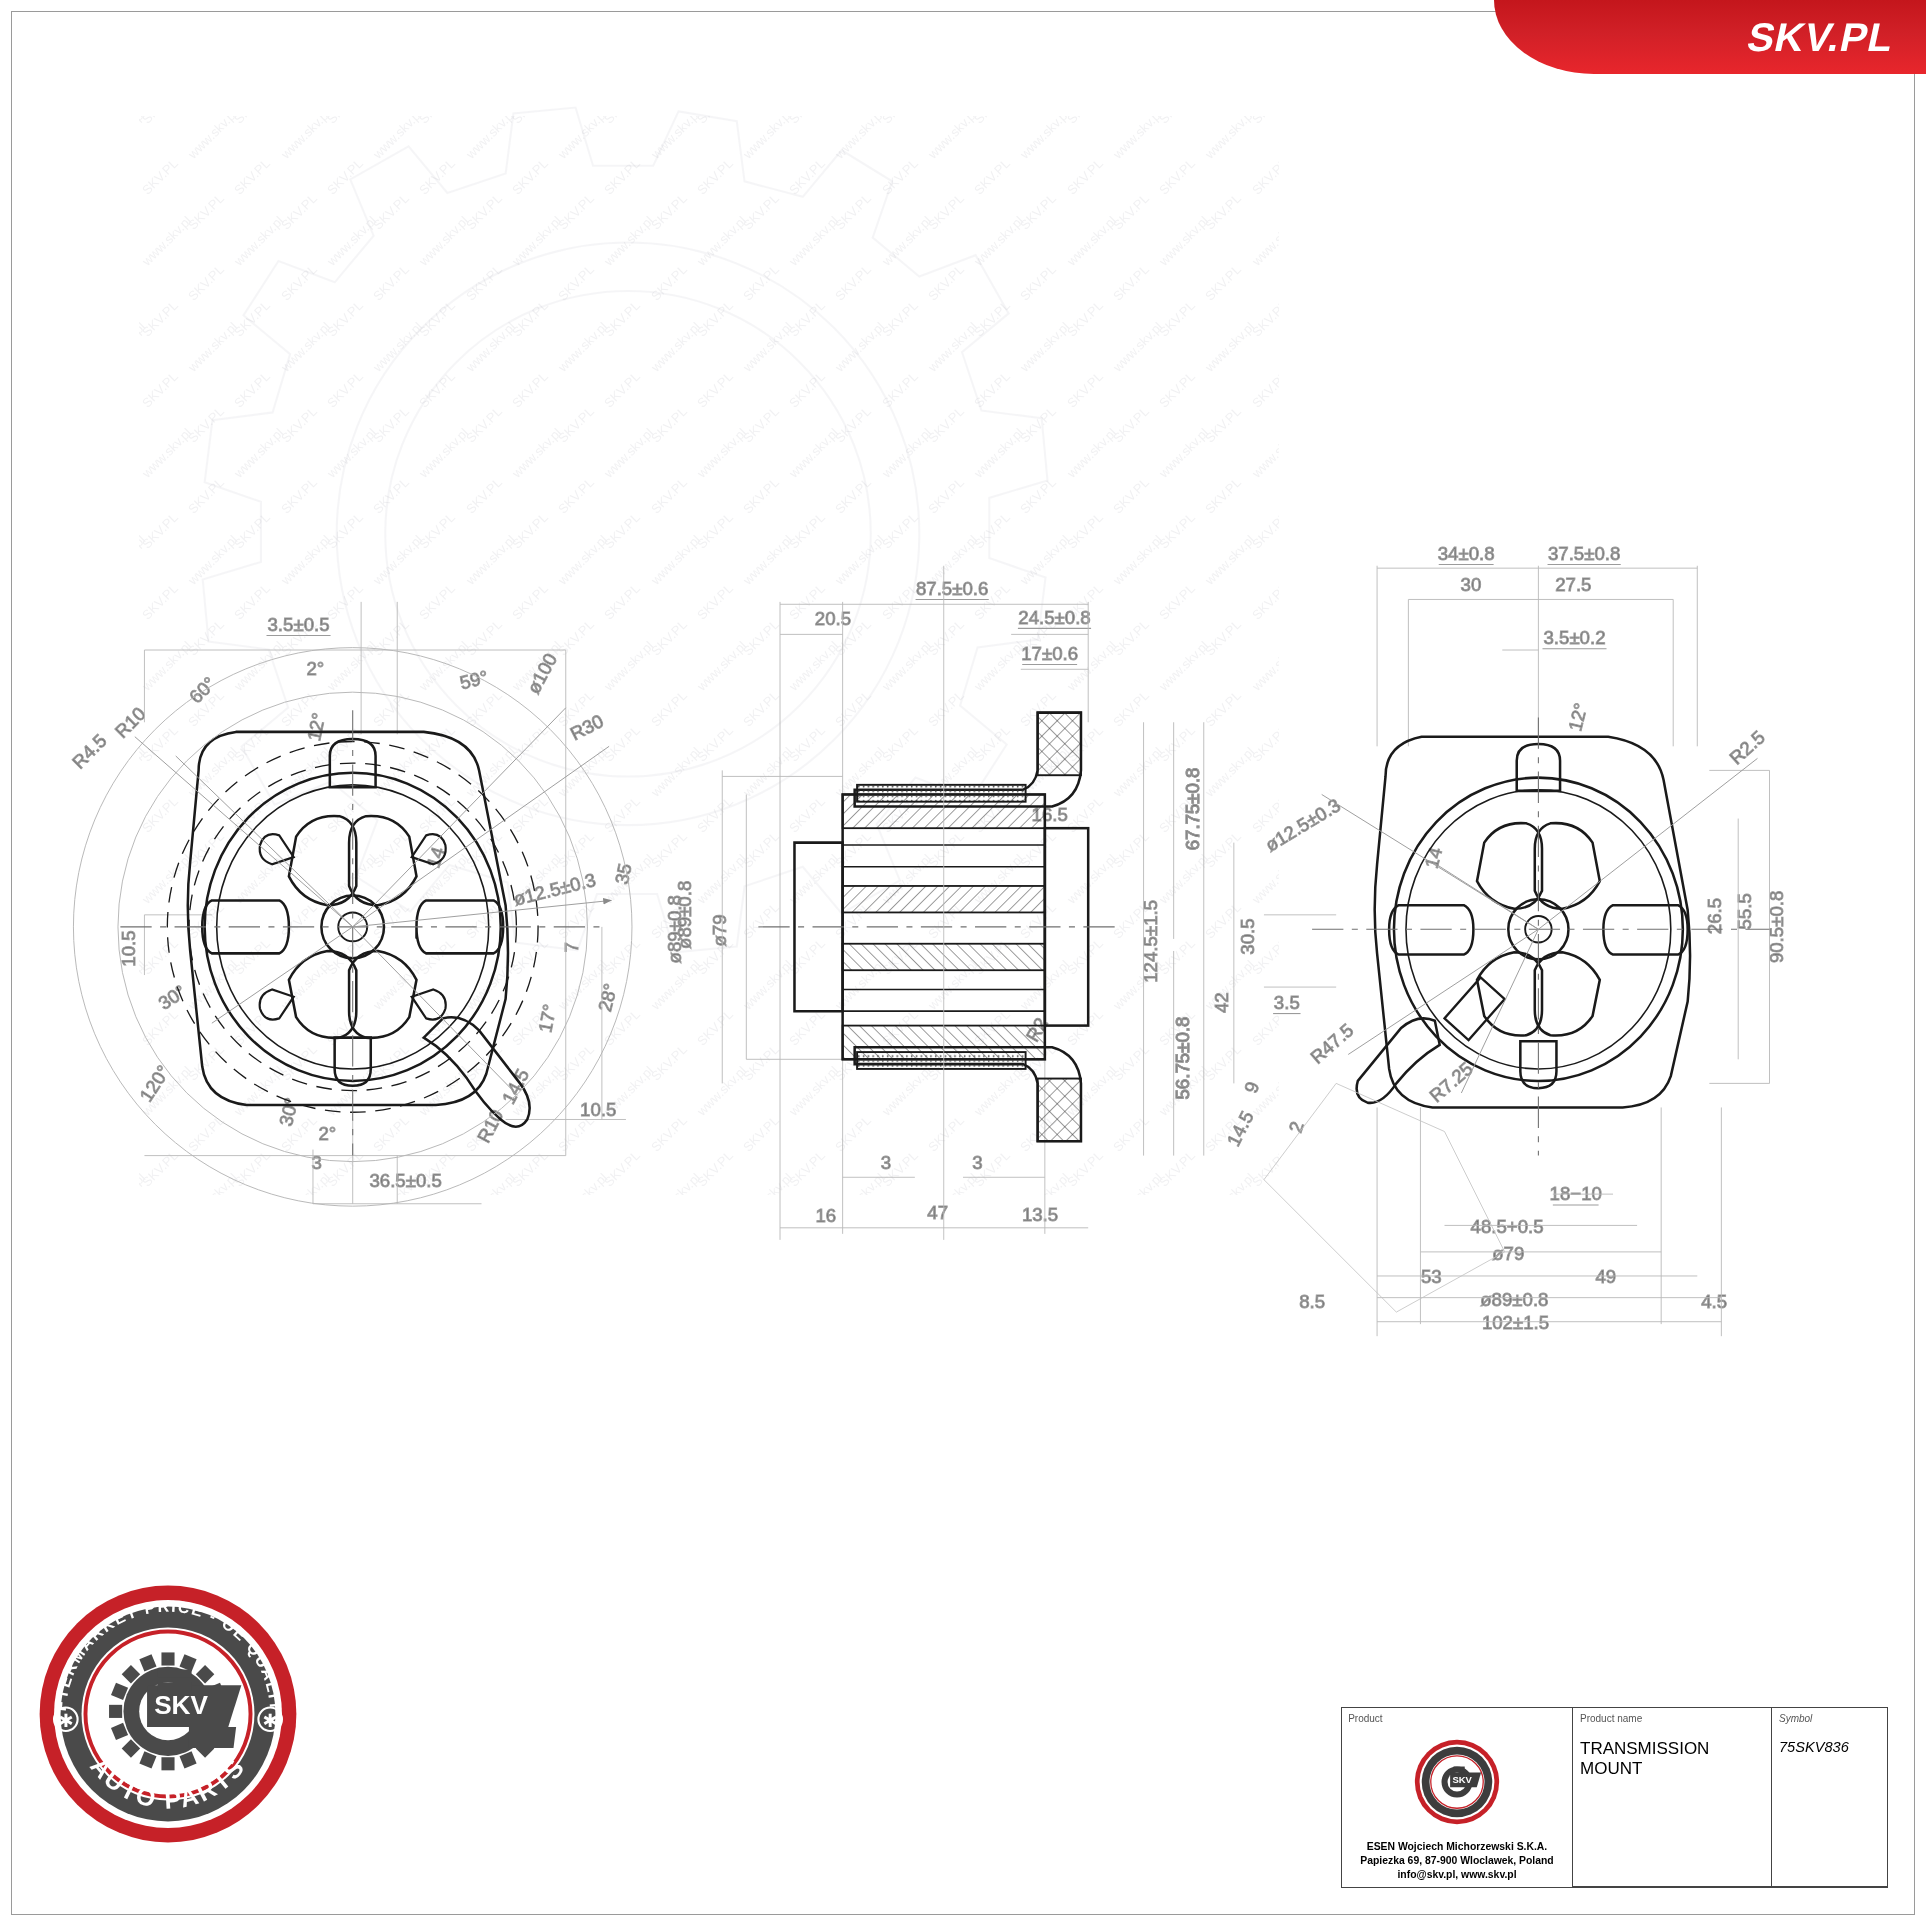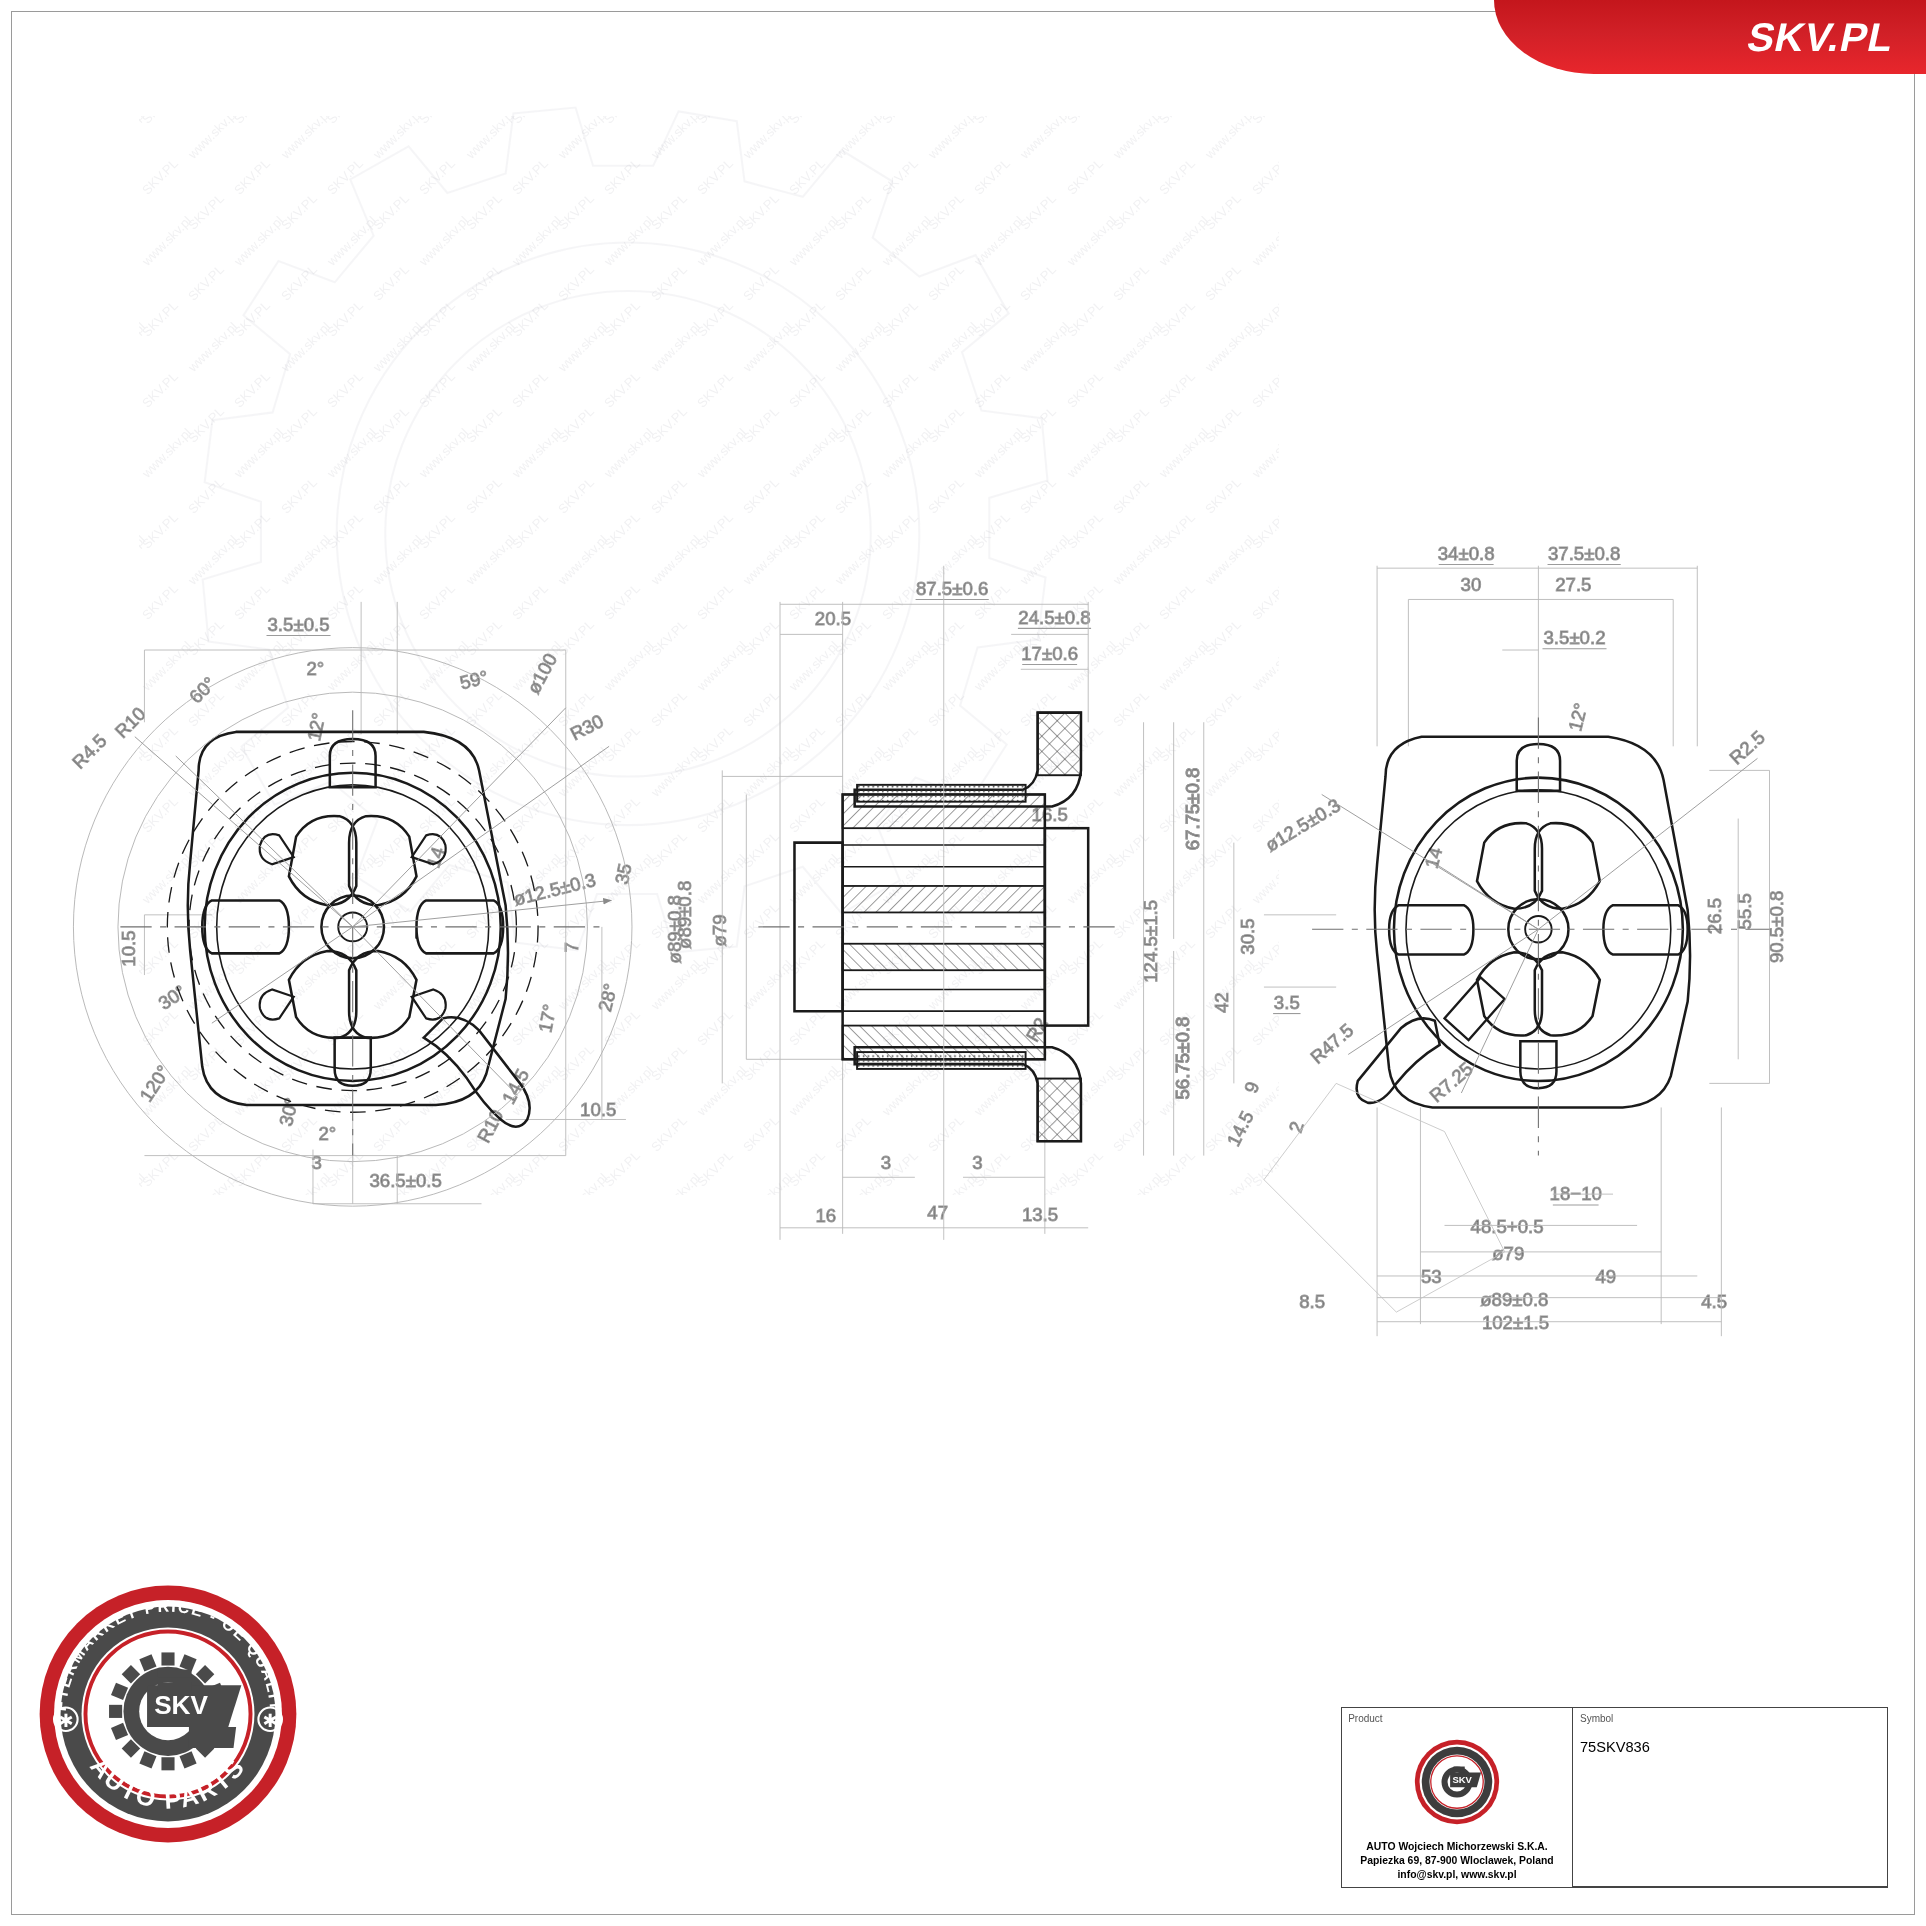--- a/index.html
+++ b/index.html
@@ -848,27 +848,31 @@
         <circle cx="100" cy="100" r="61" fill="none" stroke="#c62128" stroke-width="3"></circle>
         <g fill="#3d3d3d">
           <circle cx="100" cy="100" r="36"></circle>
           <circle cx="100" cy="100" r="22" fill="#fff"></circle>
           <path d="M84 78 L156 78 L146 112 L84 112 Z"></path>
           <path d="M92 64 L118 64 L118 72 L92 72 Z"></path>
         </g>
         <text x="112" y="103" font-size="22" font-weight="bold" fill="#fff" text-anchor="middle" font-family="Liberation Sans, sans-serif">SKV</text>
       </svg>
       <div class="addr">
-        <div>AUTO Wojciech Michorzewski S.K.A.</div>
+        <div>ESEN Wojciech Michorzewski S.K.A.</div>
         <div>Papiezka 69, 87-900 Wloclawek, Poland</div>
         <div>info@skv.pl, www.skv.pl</div>
       </div>
     </div>
     <div class="tb-right">
       <div class="tb-row top">
+        <div class="cell" style="flex:1">
+          <div class="lbl">Product name</div>
+          <div class="val">TRANSMISSION MOUNT</div>
+        </div>
         <div class="cell" style="width:116px">
           <div class="lbl">Symbol</div>
           <div class="val" style="font-size:14.6px">75SKV836</div>
         </div>
       </div>
     </div>
   </div>
 </div>
 
 

